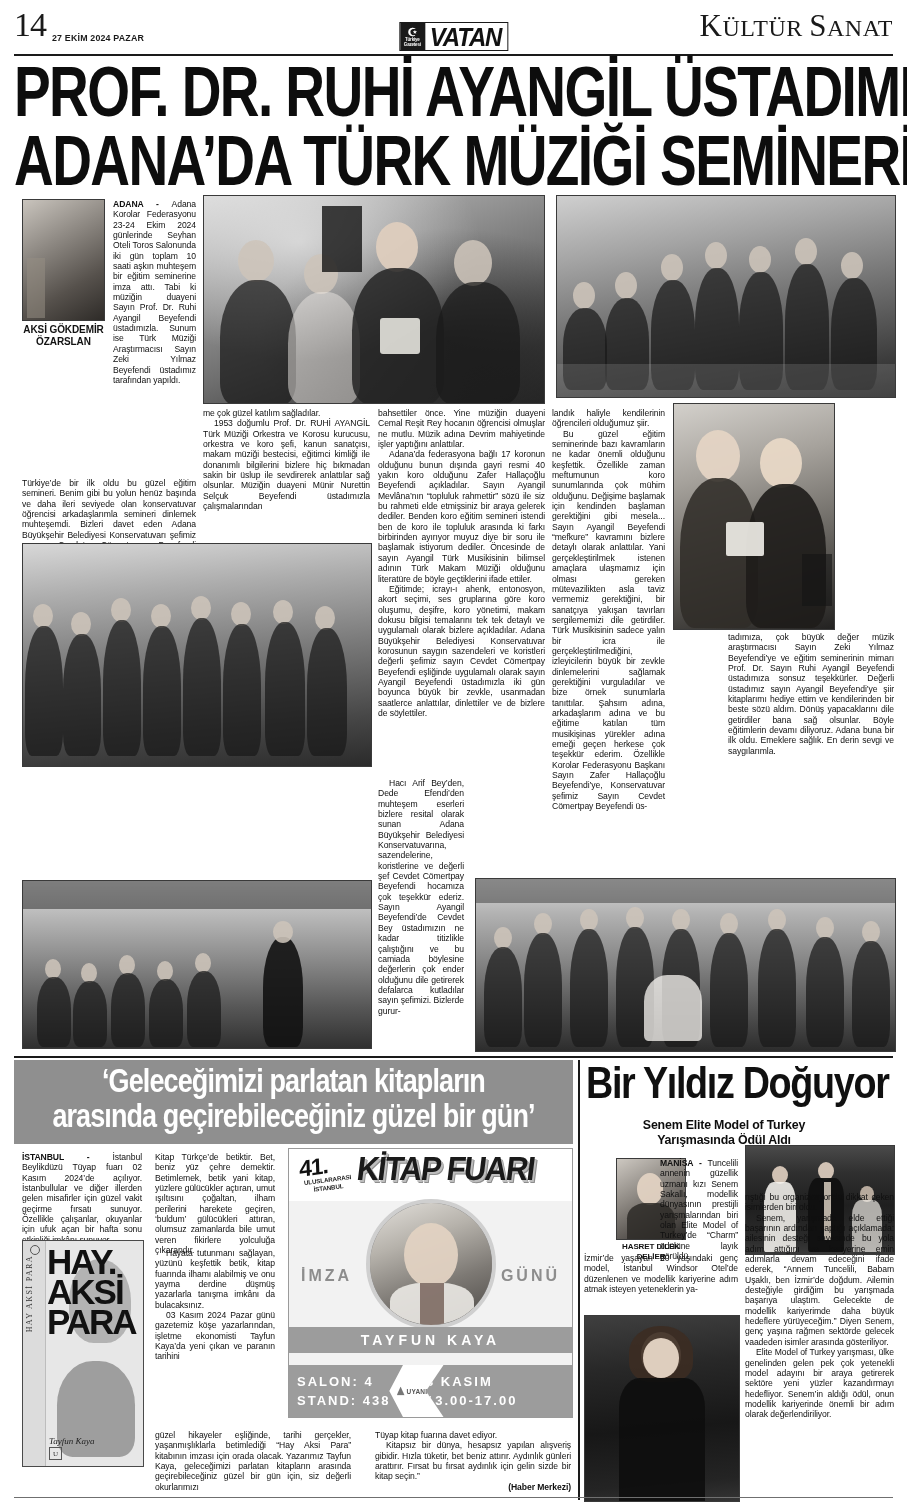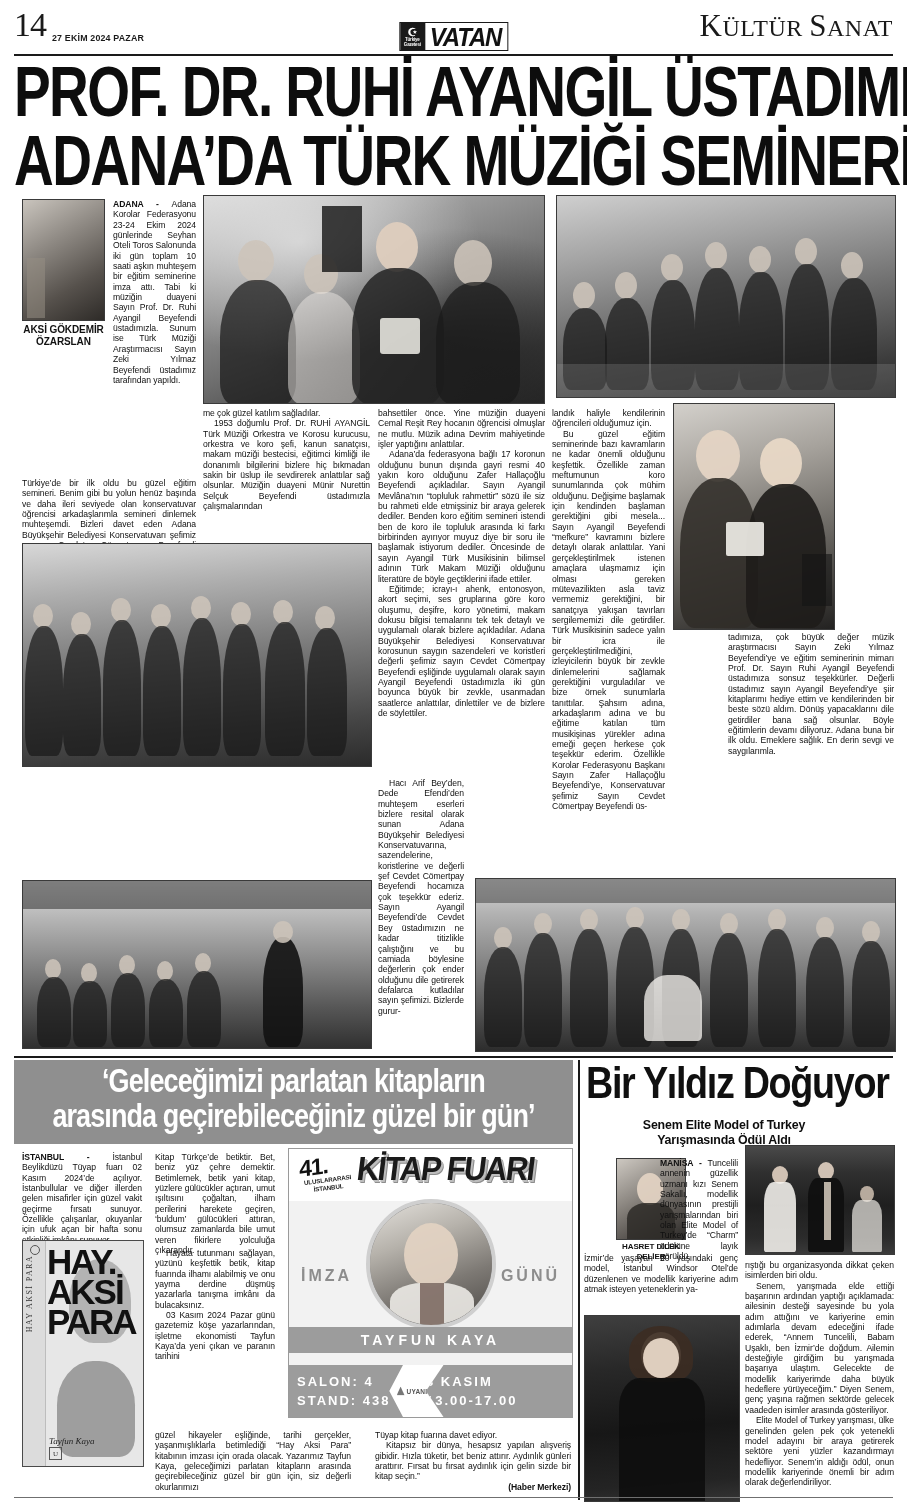--- a/index.html
+++ b/index.html
@@ -325,21 +325,21 @@
   <div class="col-text" style="position:absolute;left:378px;top:408px;width:167px;">
     <p class="noind">bahsettiler önce. Yine müziğin duayeni Cemal Reşit Rey hocanın öğrencisi olmuşlar ne mutlu. Müzik adına Devrim mahiyetinde işler yaptığını anlattılar.</p>
     <p>Adana’da federasyona bağlı 17 koronun olduğunu bunun dışında gayri resmi 40 yakın koro olduğunu Zafer Hallaçoğlu Beyefendi açıkladılar. Sayın Ayangil Mevlâna’nın “topluluk rahmettir” sözü ile siz bu rahmeti elde etmişsiniz bir araya gelerek dediler. Benden koro eğitim semineri istendi ben de koro ile topluluk arasında ki farkı birbirinden ayırıyor muyuz diye bir soru ile başlamak istiyorum dediler. Öncesinde de sayın Ayangil Türk Musikisinin bilimsel adının Türk Makam Müziği olduğunu literatüre de böyle geçtiklerini ifade ettiler.</p>
     <p>Eğitimde; icrayı-ı ahenk, entonosyon, akort seçimi, ses gruplarına göre koro oluşumu, deşifre, koro yönetimi, makam dokusu bilgisi temalarını tek tek detaylı ve uygulamalı olarak bizlere açıkladılar. Adana Büyükşehir Belediyesi Konservatuvar korosunun saygın sazendeleri ve koristleri değerli şefimiz sayın Cevdet Cömertpay Beyefendi eşliğinde uygulamalı olarak sayın Ayangil Beyefendi üstadımızla iki gün boyunca büyük bir zevkle, usanmadan saatlerce anlattılar, dinlettiler ve de bizlere de söylettiler.</p>
   </div>
   <div class="col-text" style="position:absolute;left:378px;top:778px;width:86px;">
     <p>Hacı Arif Bey’den, Dede Efendi’den muhteşem eserleri bizlere resital olarak sunan Adana Büyükşehir Belediyesi Konservatuvarına, sazendelerine, koristlerine ve değerli şef Cevdet Cömertpay Beyefendi hocamıza çok teşekkür ederiz. Sayın Ayangil Beyefendi’de Cevdet Bey üstadımızın ne kadar titizlikle çalıştığını ve bu camiada böylesine değerlerin çok ender olduğunu dile getirerek defalarca kutladılar sayın şefimizi. Bizlerde gurur-</p>
   </div>
 
   <div class="col-text" style="position:absolute;left:552px;top:408px;width:113px;">
-    <p class="noind">landık haliyle kendilerinin öğrencileri olduğumuz için.</p>
+    <p class="noind">landık haliyle kendilerinin öğrencileri olduğumuz şiir.</p>
     <p>Bu güzel eğitim seminerinde bazı kavramların ne kadar önemli olduğunu keşfettik. Özellikle zaman meftumunun koro sunumlarında çok mühim olduğunu. Değişime başlamak için kendinden başlaman gerektiğini gibi mesela... Sayın Ayangil Beyefendi “mefkure” kavramını bizlere detaylı olarak anlattılar. Yani gerçekleştirilmek istenen amaçlara ulaşmamız için olması gereken mütevazilikten asla taviz vermemiz gerektiğini, bir sanatçıya yakışan tavırları sergilememizi dile getirdiler. Türk Musikisinin sadece yalın bir icra ile gerçekleştirilmediğini, izleyicilerin büyük bir zevkle dinlemelerini sağlamak gerektiğini vurguladılar ve bize örnek sunumlarla tanıttılar. Şahsım adına, arkadaşlarım adına ve bu eğitime katılan tüm musikişinas yürekler adına emeği geçen herkese çok teşekkür ederim. Özellikle Korolar Federasyonu Başkanı Sayın Zafer Hallaçoğlu Beyefendi’ye, Konservatuvar şefimiz Sayın Cevdet Cömertpay Beyefendi üs-</p>
   </div>
 
   <div class="photo framed" style="position:absolute;left:673px;top:403px;width:160px;height:225px;">
     <div class="gr" style="background:linear-gradient(165deg,#d3d0cb 0%,#a6a29c 30%,#6b6863 62%,#3a3835 88%,#232221 100%);"></div>
     <div class="head" style="left:22px;top:26px;width:44px;height:52px;background:rgba(228,212,196,.95);"></div>
     <div class="fig" style="left:6px;top:74px;width:78px;height:150px;background:rgba(48,44,40,.88);"></div>
     <div class="head" style="left:86px;top:34px;width:42px;height:50px;background:rgba(232,216,198,.95);"></div>
     <div class="fig" style="left:72px;top:80px;width:80px;height:144px;background:rgba(30,28,26,.9);"></div>
     <div style="position:absolute;left:52px;top:118px;width:38px;height:34px;background:rgba(242,240,234,.9);border-radius:2px;"></div>
@@ -545,21 +545,21 @@
   <div class="photo framed" style="left:584px;top:1315px;width:154px;height:185px;position:absolute;">
     <div class="gr" style="background:linear-gradient(175deg,#3f3f3f 0%,#282828 28%,#171717 60%,#242424 88%,#343434 100%);"></div>
     <div style="position:absolute;left:56px;top:16px;width:40px;height:46px;background:rgba(228,212,196,.92);border-radius:50%;"></div>
     <div style="position:absolute;left:44px;top:10px;width:64px;height:56px;background:rgba(60,44,34,.9);border-radius:48% 48% 34% 34%;"></div>
     <div style="position:absolute;left:58px;top:22px;width:36px;height:40px;background:rgba(230,214,198,.95);border-radius:50%;"></div>
     <div style="position:absolute;left:34px;top:62px;width:86px;height:124px;background:rgba(14,14,14,.92);border-radius:24% 24% 0 0;"></div>
   </div>
 
   <div class="photo framed" style="left:745px;top:1255px;width:1px;height:1px;position:absolute;opacity:0;"></div>
 
-  <div class="col-text" style="position:absolute;left:745px;top:1260px;width:149px;">
+  <div class="col-text" style="position:absolute;left:745px;top:1192px;width:149px;">
     <p class="noind">rıştığı bu organizasyonda dikkat çeken isimlerden biri oldu.</p>
     <p>Senem, yarışmada elde ettiği başarının ardından yaptığı açıklamada: ailesinin desteği sayesinde bu yola adım attığını ve kariyerine emin adımlarla devam edeceğini ifade ederek, “Annem Tuncelili, Babam Uşaklı, ben İzmir’de doğdum. Ailemin desteğiyle girdiğim bu yarışmada başarıya ulaştım. Gelecekte de modellik kariyerimde daha büyük hedeflere yürüyeceğim.” Diyen Senem, genç yaşına rağmen sektörde gelecek vaadeden isimler arasında gösteriliyor.</p>
     <p>Elite Model of Turkey yarışması, ülke genelinden gelen pek çok yetenekli model adayını bir araya getirerek sektöre yeni yüzler kazandırmayı hedefliyor. Senem’in aldığı ödül, onun modellik kariyerinde önemli bir adım olarak değerlendiriliyor.</p>
   </div>
 
   <div class="hrule" style="left:14px;top:1497px;width:879px;height:1px;background:#6f6f6f;"></div>
 
 </div>
 
 </body></html>

